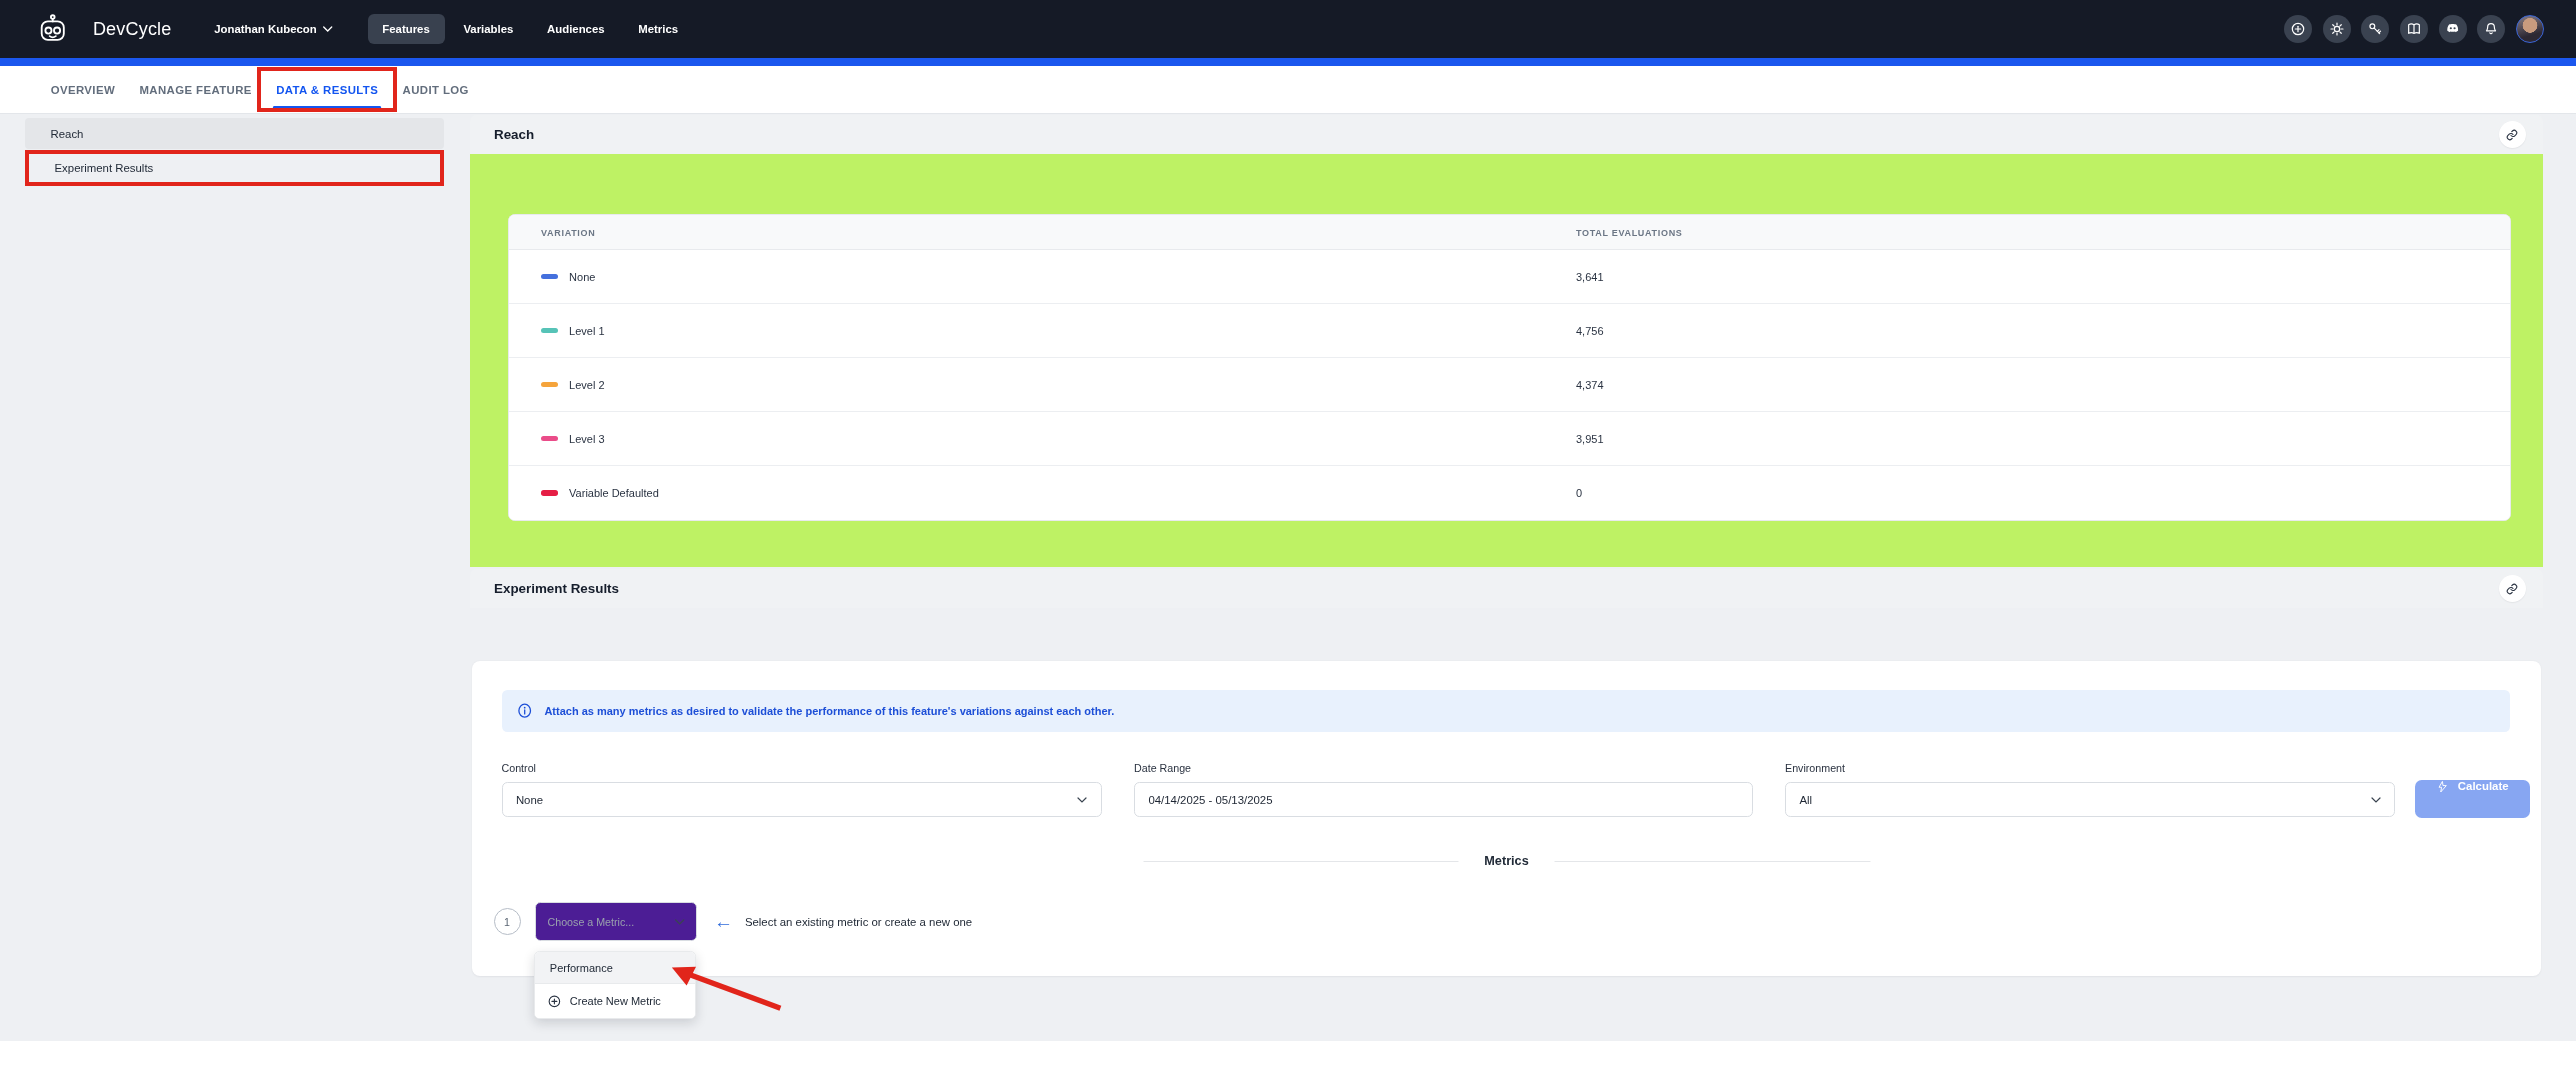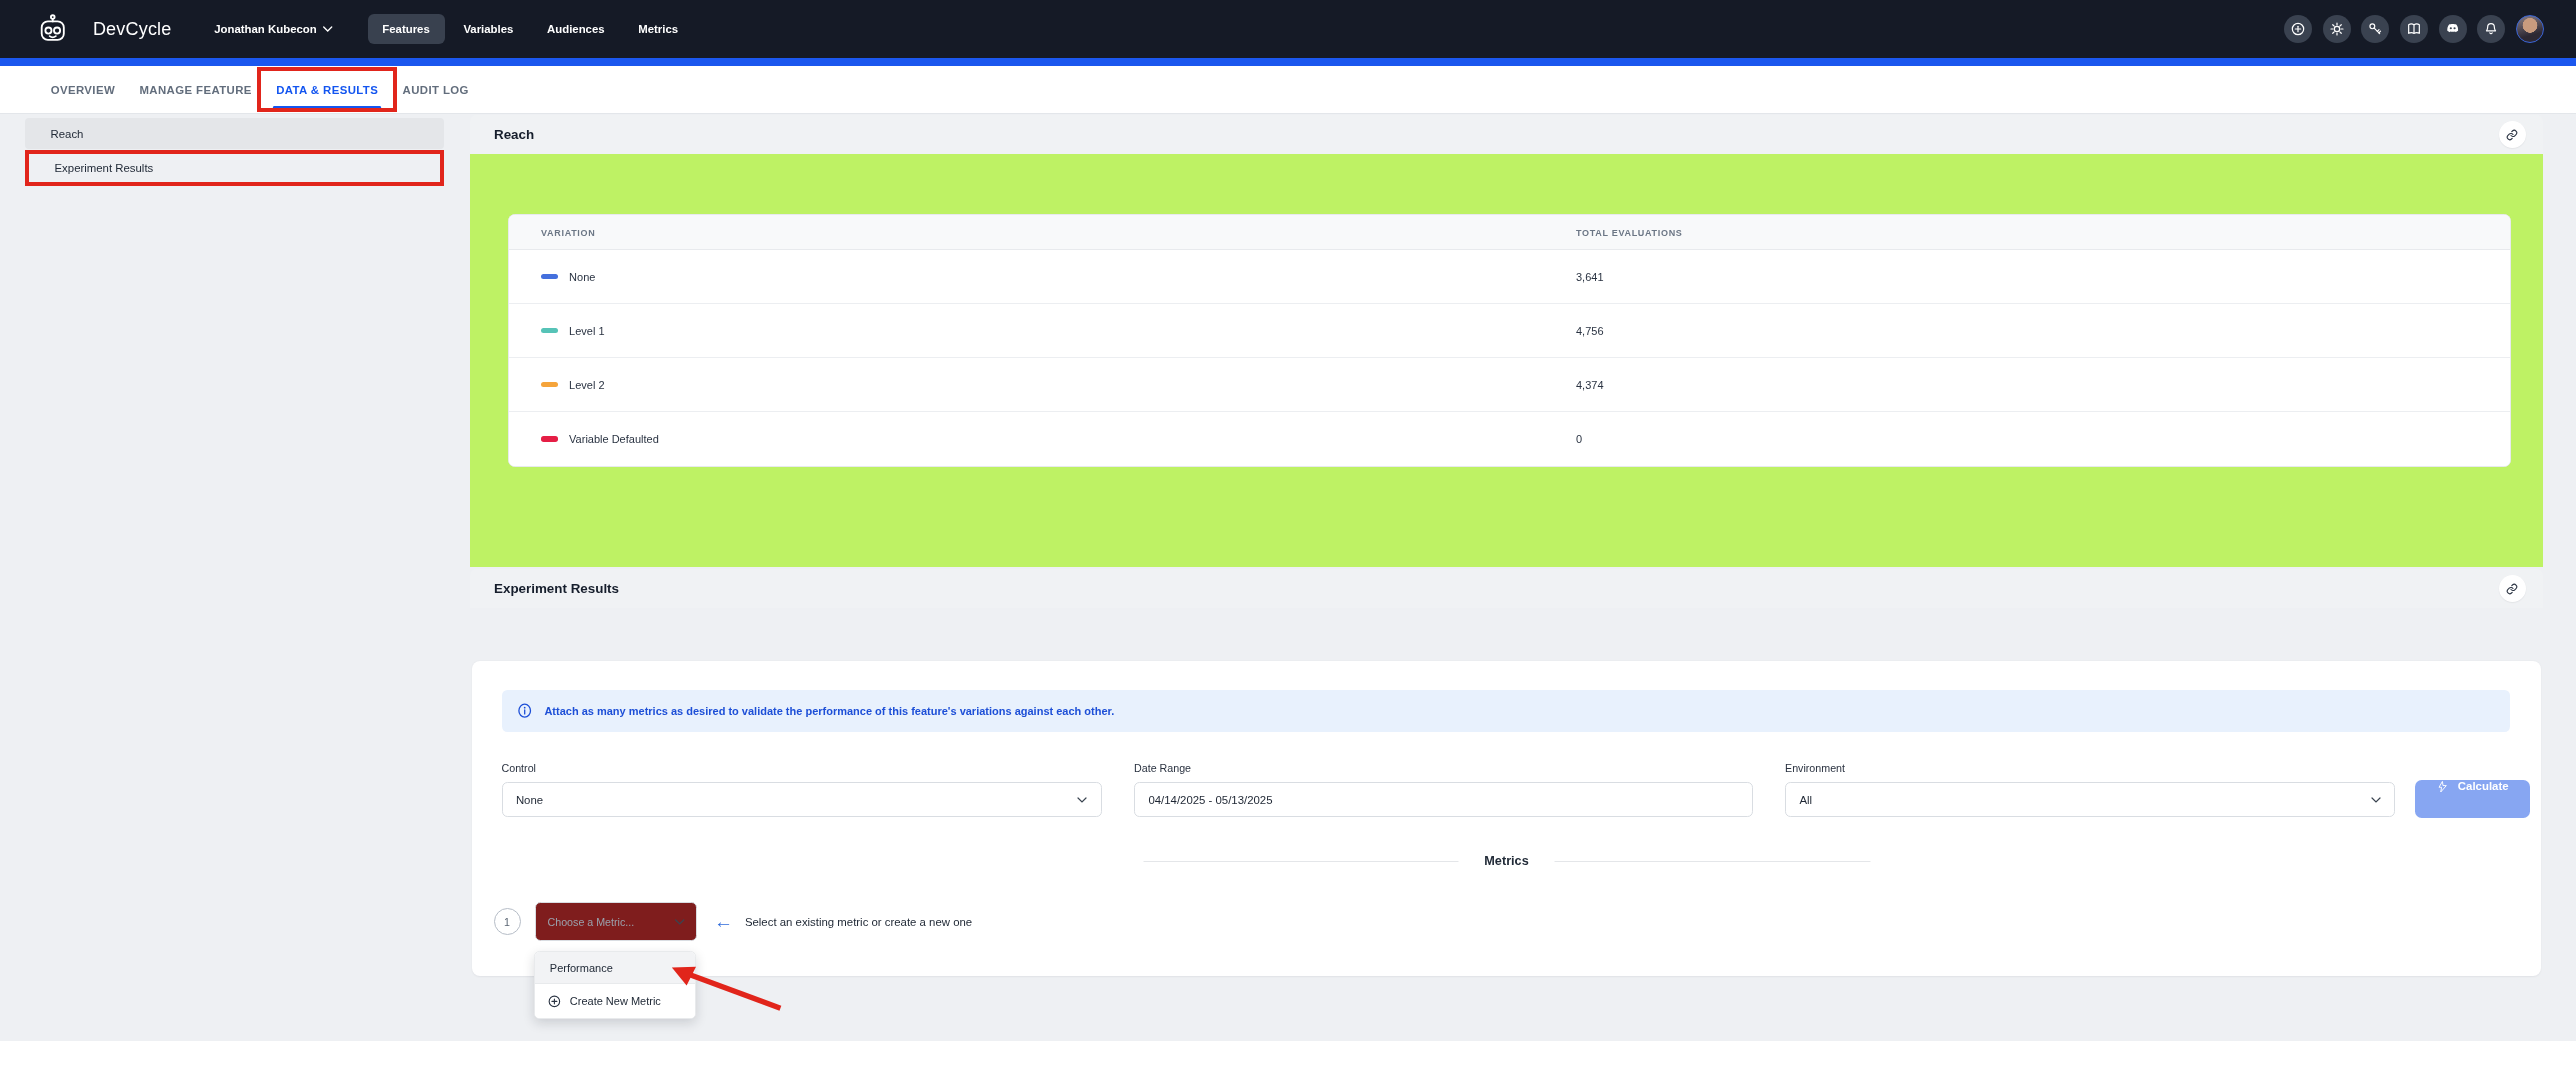--- a/index.html
+++ b/index.html
@@ -89,21 +89,21 @@
 
   .divider { position:absolute; top:193px; left:50%; transform:translateX(-50%); width:727px;
              display:flex; align-items:center; }
   .div-line { flex:1; height:1px; background:#e4e6e9; }
   .div-text { margin:0 25.5px; font-size:12.7px; font-weight:600; color:#222b38; white-space:nowrap; }
 
   .metric-row { position:absolute; left:21.5px; top:241px; display:flex; align-items:center; }
   .idx-circle { width:27px; height:27px; border:1px solid #b6bdc7; border-radius:50%;
                 display:flex; align-items:center; justify-content:center; font-size:10.7px; color:#5a6573; }
   .metric-select { margin-left:14px; width:162px; height:39px; border:1px solid #d9dde2; border-radius:5.4px;
-                   background:#7f1d1d; display:flex; align-items:center; padding:0 10.7px 0 12px; cursor:pointer; }
+                   background:#4c1d95; display:flex; align-items:center; padding:0 10.7px 0 12px; cursor:pointer; }
   .metric-ph { font-size:10.7px; color:#9aa2ad; }
   .metric-select .chev { margin-left:auto; }
   .hint-arrow { margin-left:17.4px; font-size:19px; color:#2f6bdb; font-weight:700; line-height:1; }
   .hint-text { margin-left:12px; font-size:11.4px; color:#1c2532; }
 
   .dropdown { position:absolute; left:62px; top:290px; width:162px; background:#ffffff; border-radius:5.4px;
               border:0.7px solid #e8eaec; box-shadow:0 4px 12px rgba(20,25,40,.16); z-index:5; overflow:hidden; }
   .dd-opt1 { height:32px; display:flex; align-items:center; padding-left:14.8px; background:#f2f3f5;
              font-size:11px; color:#222b38; border-bottom:0.7px solid #e8eaec; cursor:pointer; }
   .dd-opt2 { height:34px; display:flex; align-items:center; gap:8px; padding-left:12px;
@@ -267,20 +267,27 @@
         </div>
         <div class="t-row">
           <div class="var-cell">
             <span class="dash" style="background: rgb(245, 164, 59);"></span>
             <span class="var-name">Level 2</span>
           </div>
           <span class="t-val">4,374</span>
         </div>
         <div class="t-row">
           <div class="var-cell">
+            <span class="dash" style="background: rgb(234, 76, 137);"></span>
+            <span class="var-name">Level 3</span>
+          </div>
+          <span class="t-val">3,951</span>
+        </div>
+        <div class="t-row">
+          <div class="var-cell">
             <span class="dash" style="background: rgb(229, 30, 69);"></span>
             <span class="var-name">Variable Defaulted</span>
           </div>
           <span class="t-val">0</span>
         </div>
       </div>
     </div>
 
     <div class="section-header hdr2">
       <span class="section-title">Experiment Results</span>

